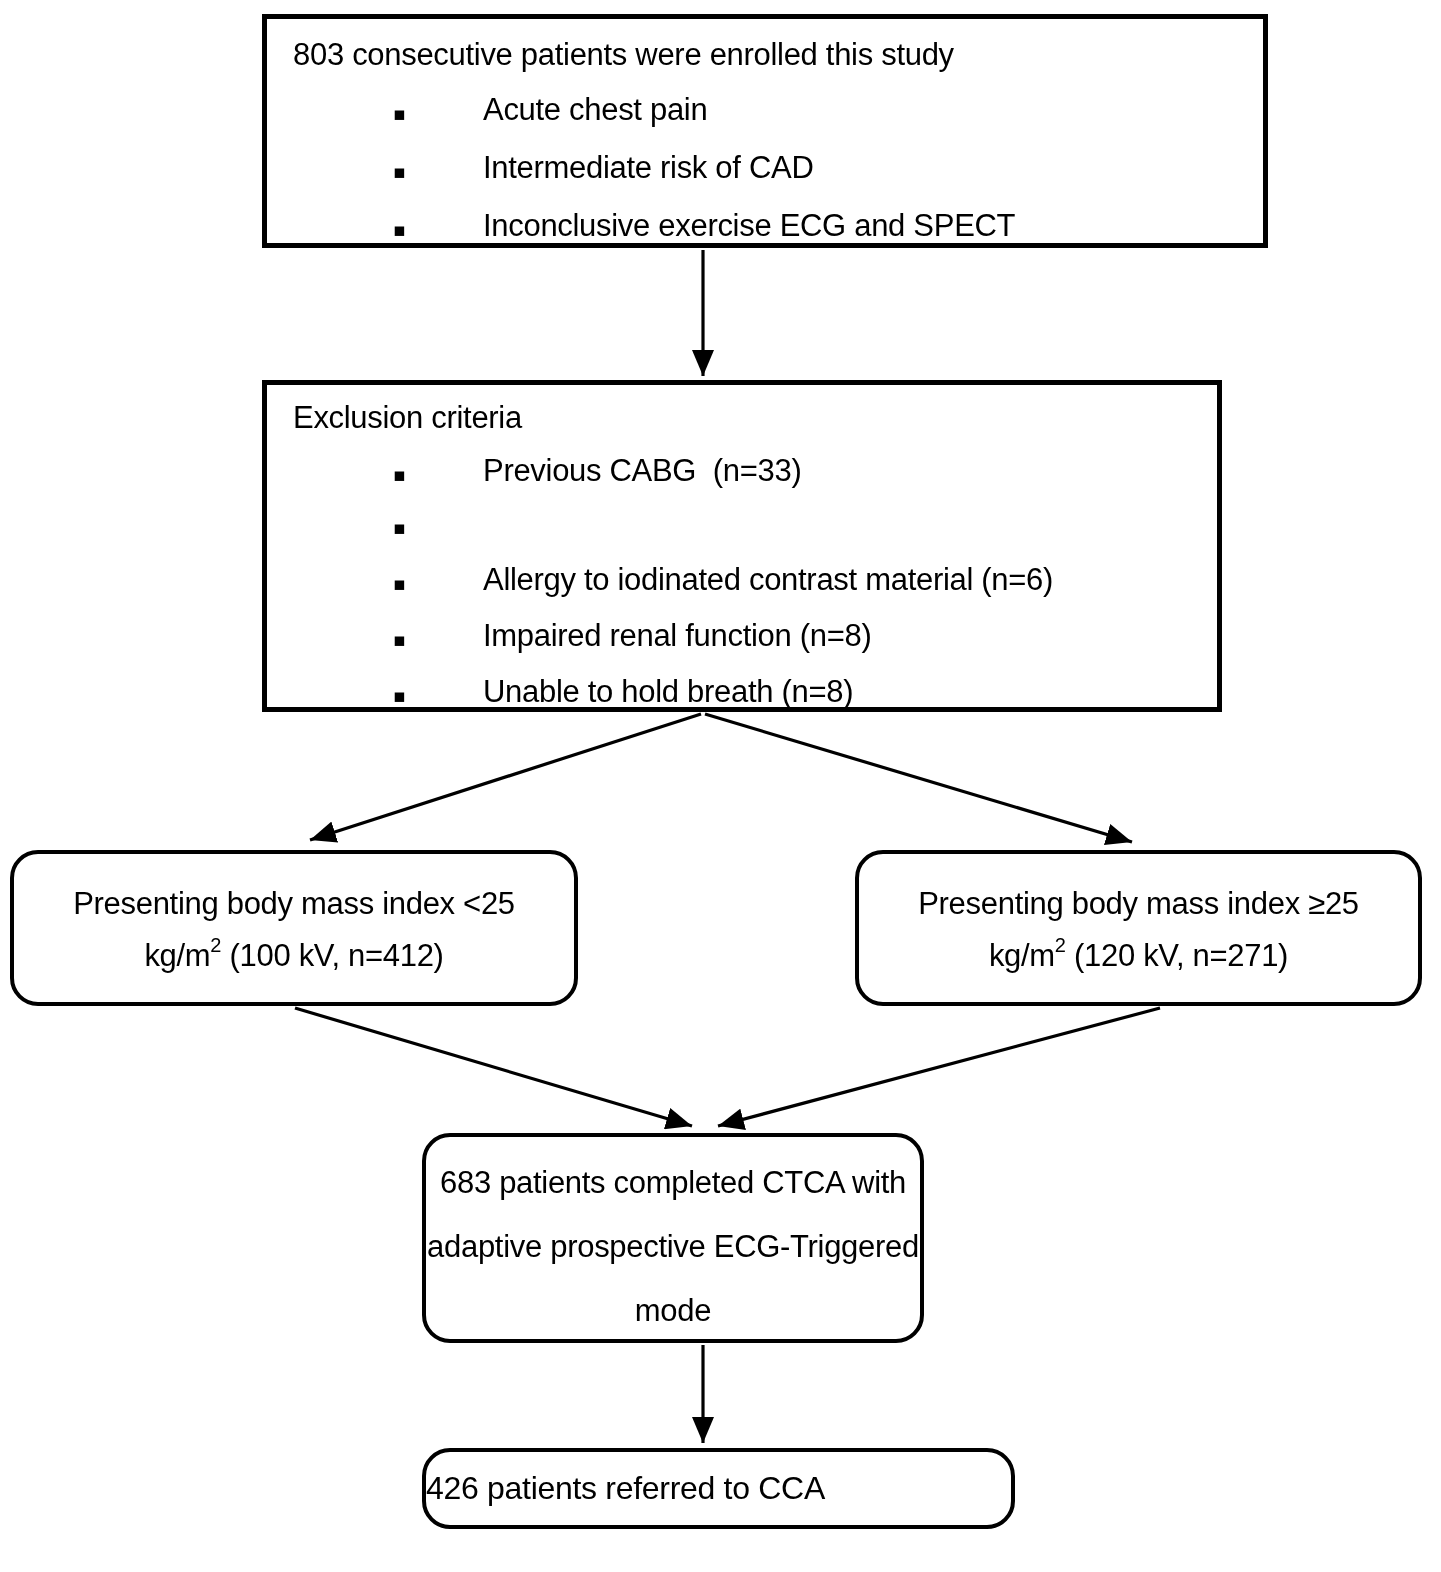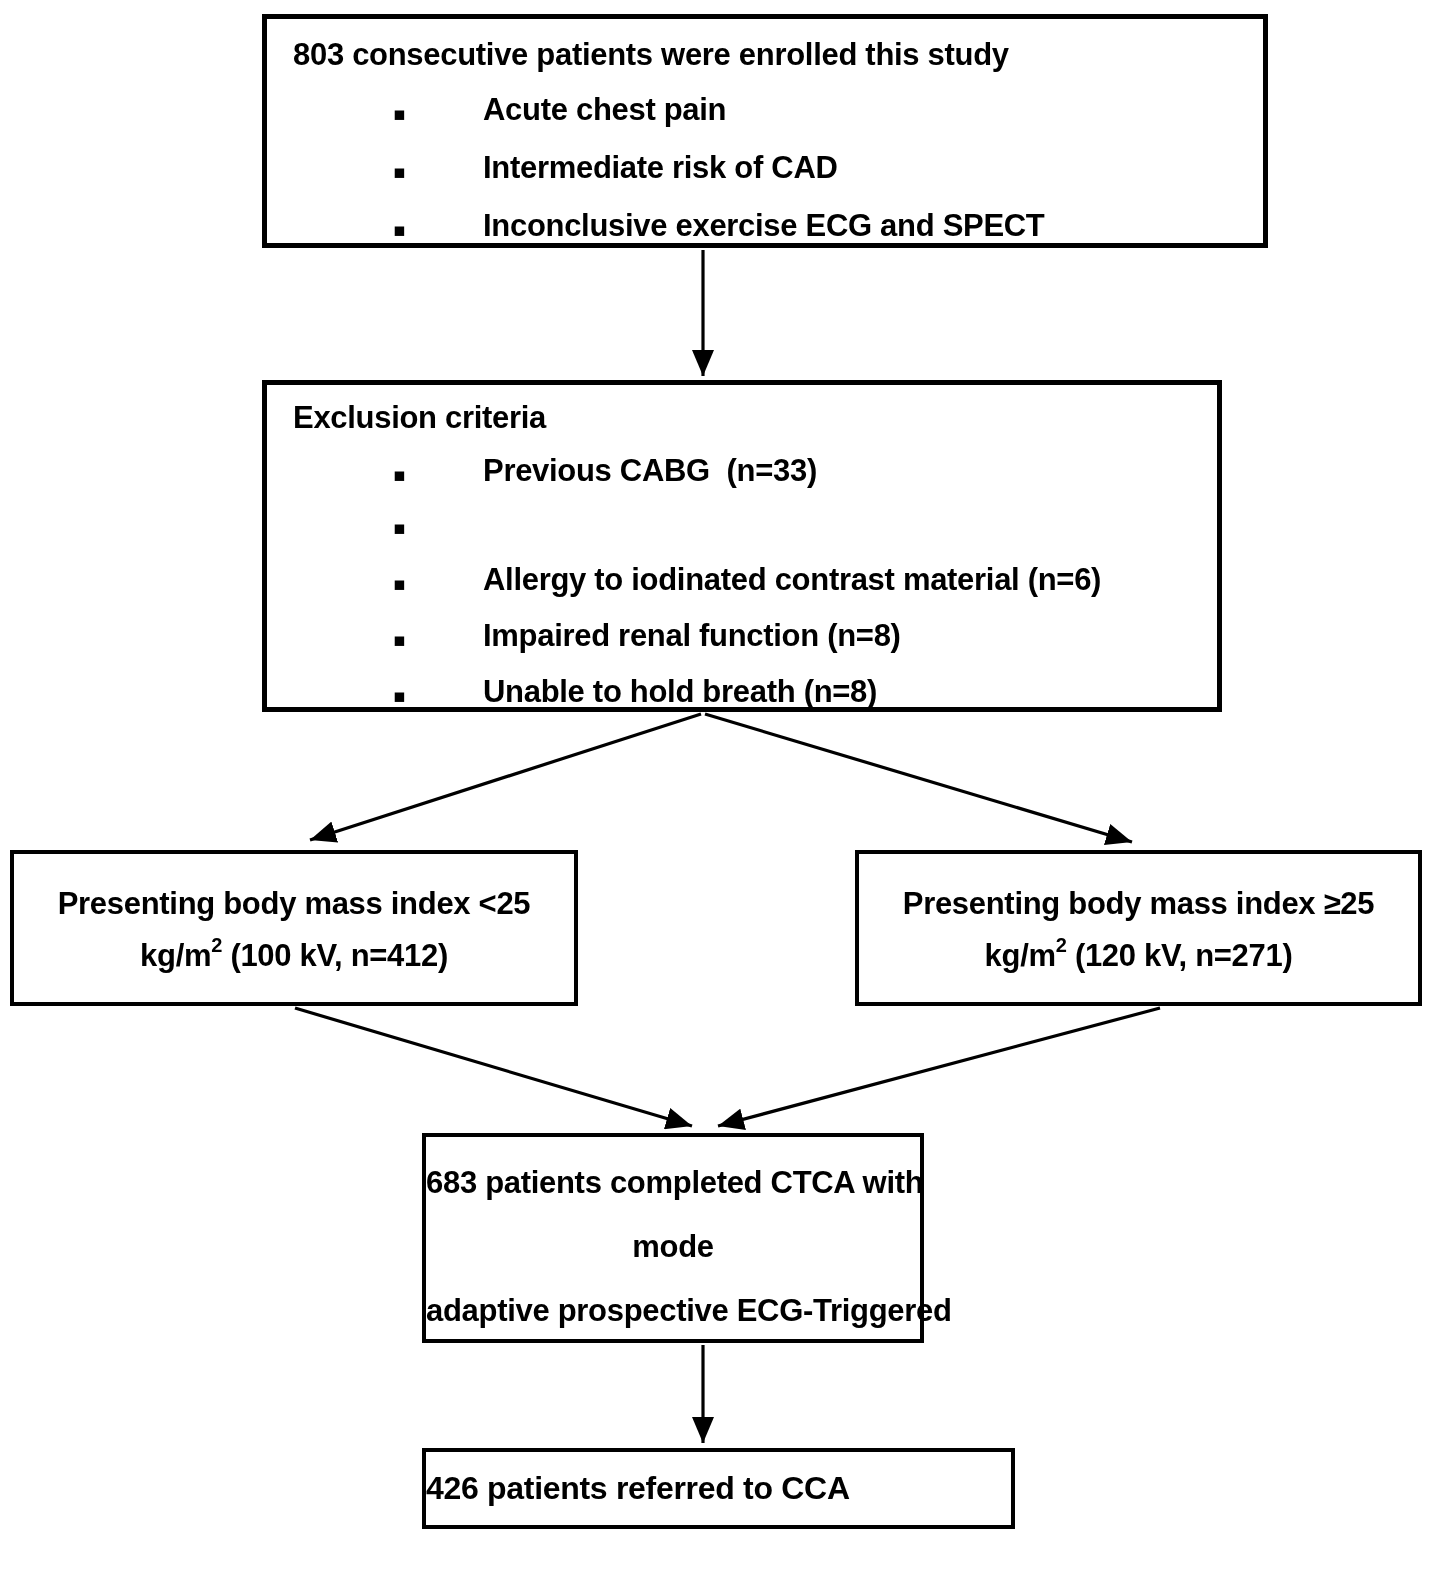--- a/index.html
+++ b/index.html
@@ -6,31 +6,31 @@
     margin: 0;
     padding: 0;
     background: #ffffff;
   }
   #canvas {
     position: relative;
     width: 1441px;
     height: 1572px;
     background: #ffffff;
     font-family: "Liberation Sans", sans-serif;
-    font-weight: bold;
+    font-weight: normal;
     color: #000000;
     letter-spacing: -0.3px;
   }
   .box {
     position: absolute;
     background: #ffffff;
     border: 5px solid #000000;
     box-sizing: border-box;
   }
-  .box.thin { border-width: 4px; }
+  .box.thin { border-width: 4px; border-radius: 28px; }
 
   
   #box-enrollment {
     left: 262px; top: 14px; width: 1006px; height: 234px;
     padding: 16px 26px;
     font-size: 31px;
   }
   #box-enrollment .box-title { line-height: 40px; }
 
   
@@ -167,21 +167,21 @@
     <div class="bmi-line2"><span>kg/m</span><sup>2</sup><span> (100 kV, n=412)</span></div>
   </div>
 
   <div class="box thin bmi-box" id="box-bmi-high">
     <div>Presenting body mass index ≥25</div>
     <div class="bmi-line2"><span>kg/m</span><sup>2</sup><span> (120 kV, n=271)</span></div>
   </div>
 
   <div class="box thin" id="box-ctca">
     <div class="ctca-line">683 patients completed CTCA with</div>
+    <div class="ctca-line">adaptive prospective ECG-Triggered</div>
     <div class="ctca-line">mode</div>
-    <div class="ctca-line">adaptive prospective ECG-Triggered</div>
   </div>
 
   <div class="box thin" id="box-cca">
     <div>426 patients referred to CCA</div>
   </div>
 
 </div>
 
 </body></html>

